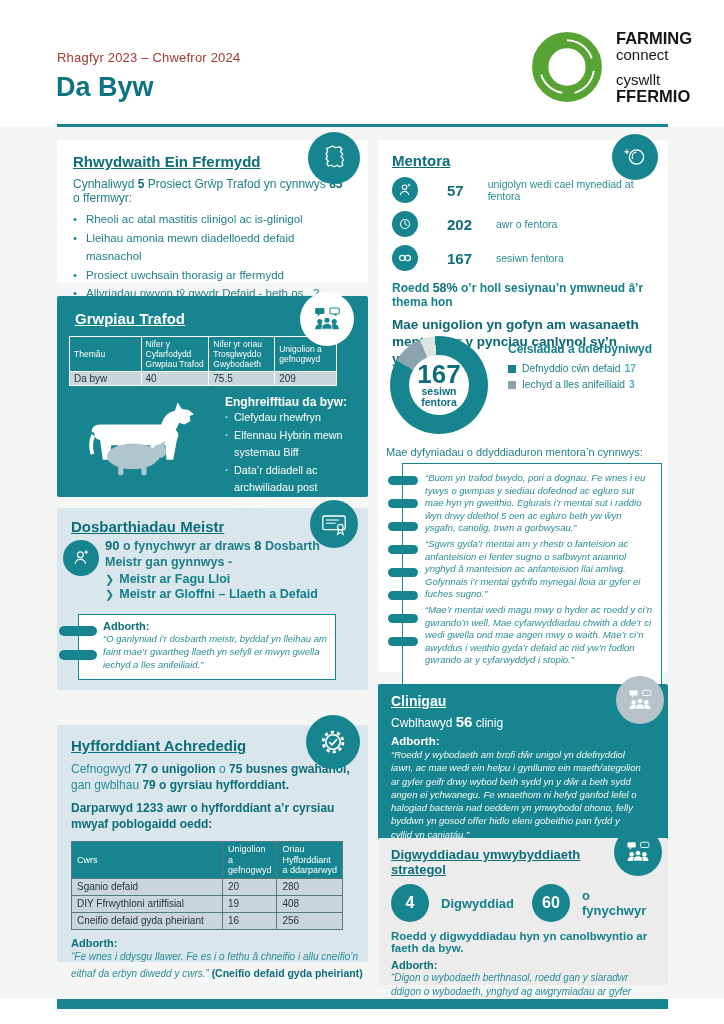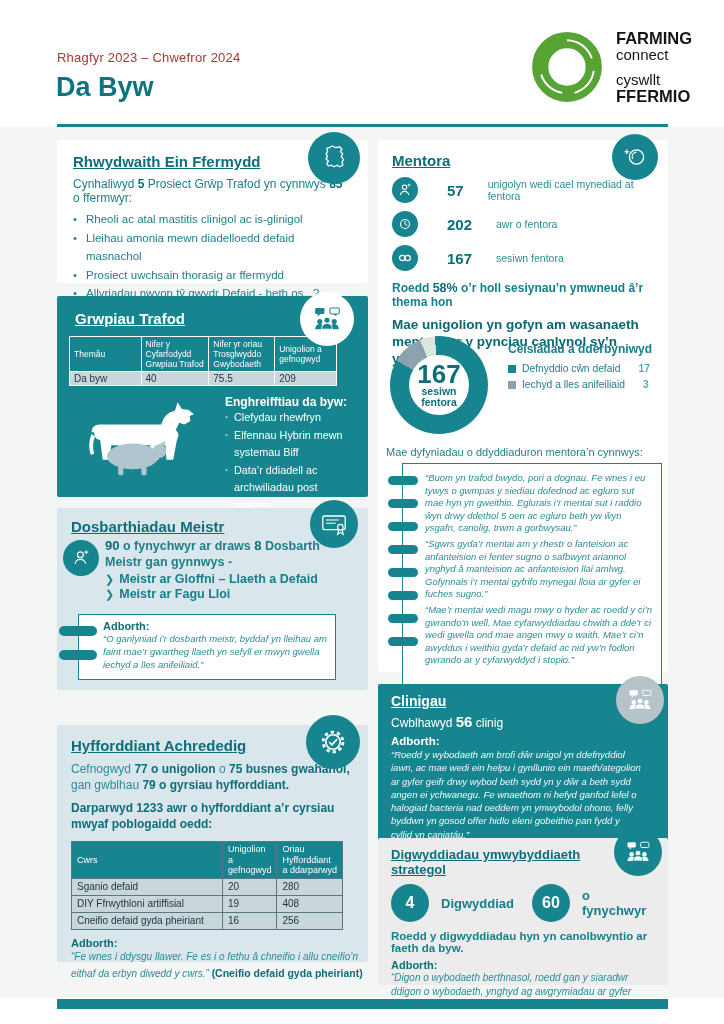--- a/index.html
+++ b/index.html
@@ -91,21 +91,21 @@
   .donut { left:12px; top:196px; width:98px; height:98px; border-radius:50%;
            background:conic-gradient(from 0deg,#17858F 0deg 300deg,#8AA3AF 300deg 337deg,#DCE6E1 337deg 355deg,#17858F 355deg 360deg); }
   .hole { position:absolute; left:19px; top:19px; width:60px; height:60px; background:#fff; border-radius:50%;
           display:flex; flex-direction:column; align-items:center; justify-content:center; }
   .hole .v { font-size:26px; font-weight:bold; color:#0D6E7A; line-height:24px; }
   .hole .l { font-size:10.5px; font-weight:bold; color:#0D6E7A; line-height:11px; text-align:right; }
   .legend { left:130px; top:202px; width:150px; }
   .leg-title { font-size:12px; font-weight:bold; color:#15808C; margin-bottom:7px; }
   .leg-item { display:flex; align-items:center; margin-bottom:5px; }
   .leg-sq { width:8px; height:8px; margin-right:6px; flex:none; }
-  .leg-item .ll { font-size:10.3px; color:#1F7E8A; margin-right:18px; }
+  .leg-item .ll { font-size:10.3px; color:#1F7E8A; margin-right:4px; }
   .leg-item .lv { font-size:10.3px; font-weight:bold; color:#53AEB9; }
   .diary { left:8px; top:306px; font-size:11px; color:#1F7E8A; }
   .qboxE { left:24px; top:323px; width:260px; height:232px; padding:8px 8px 3px 22px; }
   .qboxE p { font-size:9.5px; font-style:italic; color:#2C8C96; line-height:12.6px; margin-bottom:3px; }
 
   
   .cardF { left:378px; top:684px; width:290px; height:174px; padding:9px 13px; }
   .cardF .done { margin-top:4px; font-size:12px; color:#fff; }
   .cardF .done b { font-size:15px; }
   .cardF .fbl { margin-top:5px; font-size:11.5px; font-weight:bold; color:#fff; }
@@ -246,22 +246,22 @@
     <div class="circle-icon ci-teal abs" style="left:6px; top:32px; width:36px; height:36px;">
       <svg width="26" height="26" viewBox="0 0 40 40">
         <circle cx="19" cy="15" r="4.5" fill="none" stroke="#fff" stroke-width="1.8"></circle>
         <path d="M11,29 a8,7 0 0 1 16,0" fill="none" stroke="#fff" stroke-width="1.8"></path>
         <line x1="28" y1="8" x2="28" y2="14" stroke="#fff" stroke-width="1.6"></line>
         <line x1="25" y1="11" x2="31" y2="11" stroke="#fff" stroke-width="1.6"></line>
       </svg>
     </div>
     <div class="intro abs"><b>90</b><span> o fynychwyr ar draws </span><b>8</b><span> Dosbarth Meistr gan gynnwys  -</span></div>
     <div class="mlist abs">
+      <div class="mitem"><span class="ar">❯</span><span>Meistr ar Fagu Lloi</span></div>
       <div class="mitem"><span class="ar">❯</span><span>Meistr ar Gloffni – Llaeth a Defaid</span></div>
-      <div class="mitem"><span class="ar">❯</span><span>Meistr ar Fagu Lloi</span></div>
     </div>
     <div class="qbox qboxC abs">
       <div class="fb-label">Adborth:</div>
       <div class="fb-quote">“O ganlyniad i’r dosbarth meistr, byddaf yn lleihau am faint mae’r gwartheg llaeth yn sefyll er mwyn gwella iechyd a lles anifeiliaid.”</div>
     </div>
     <div class="pill" style="left:2px; top:118px; width:38px; height:10px;"></div>
     <div class="pill" style="left:2px; top:142px; width:38px; height:10px;"></div>
   </div>
 
   <div class="card card-blue cardD">

